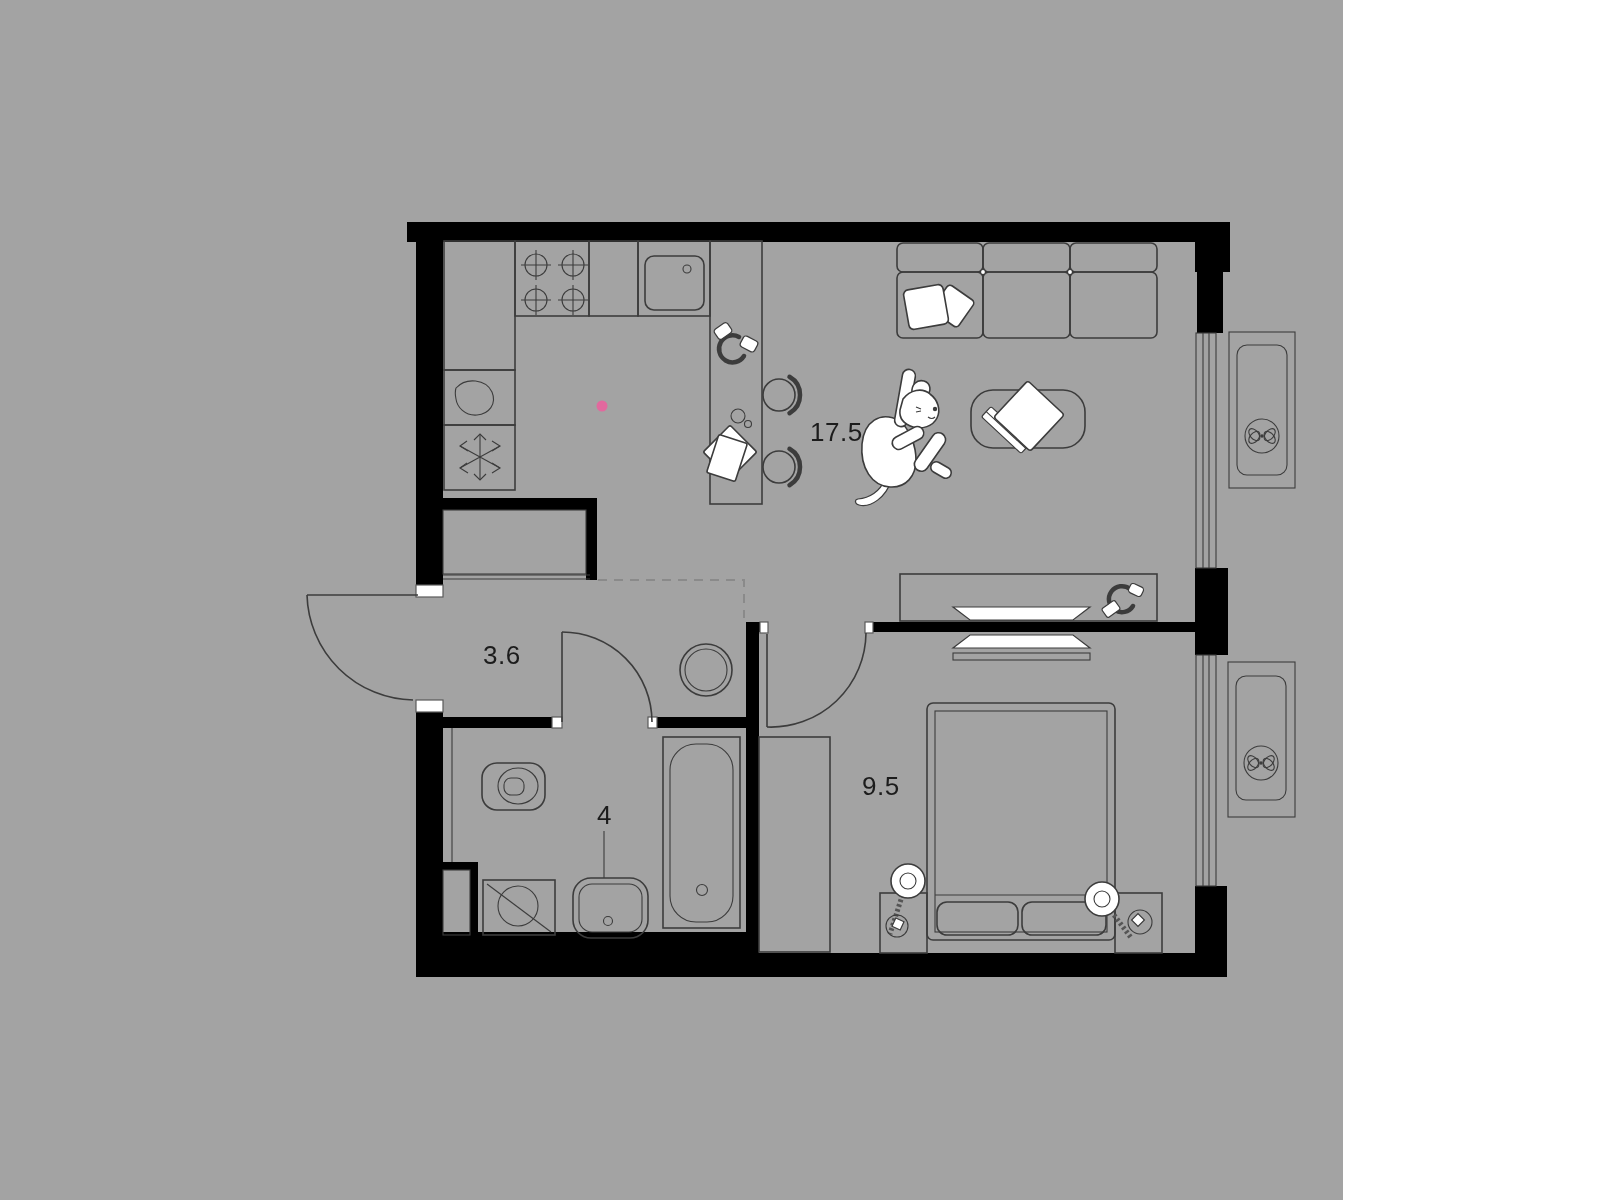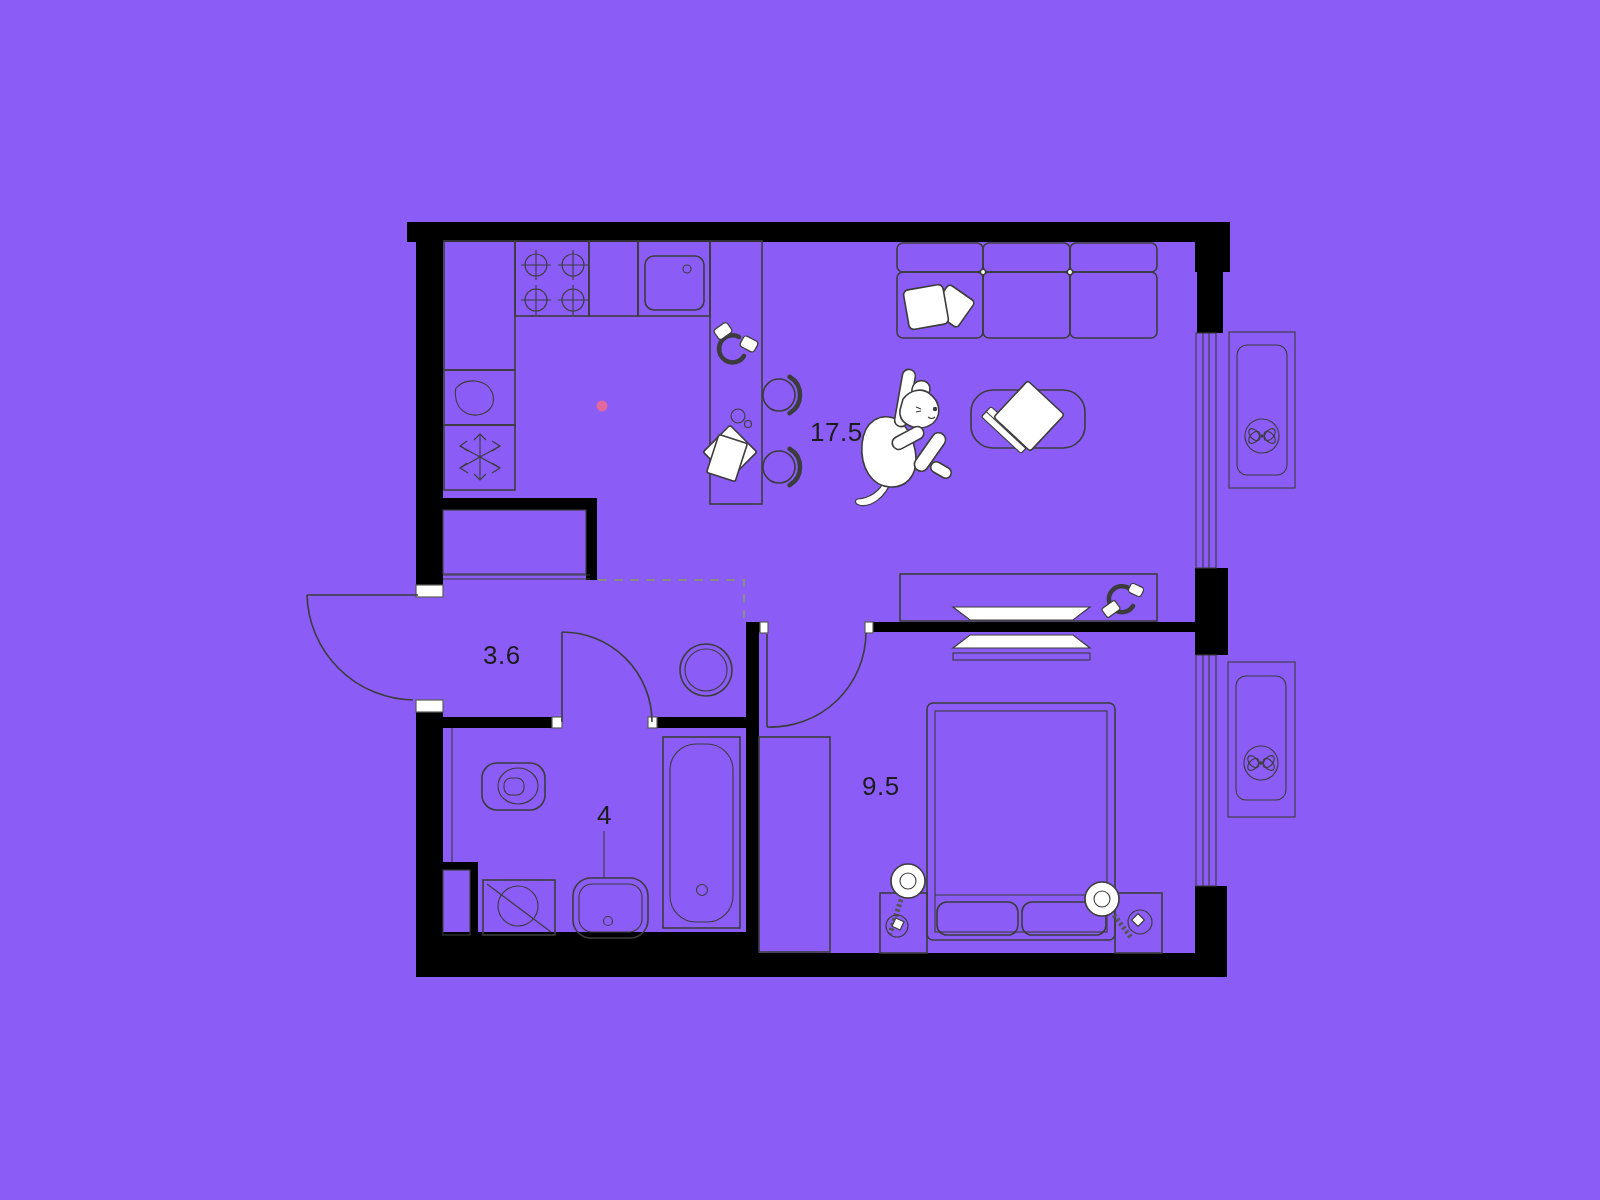--- a/index.html
+++ b/index.html
@@ -1,17 +1,17 @@
 <!DOCTYPE html>
 <html><head>
 <meta charset="utf-8">
 <style>
   html,body{margin:0;padding:0;background:#ffffff;}
   .stage{
-    position:relative;width:1600px;height:1200px;background:#8b5cf6;
+    position:relative;width:1343px;height:1200px;background:#a3a3a3;
     font-family:"Liberation Sans", sans-serif;overflow:hidden;
   }
   svg{position:absolute;left:0;top:0;}
   .wall{fill:#000000;stroke:none;}
   .ln{fill:none;stroke:#3c3c3c;stroke-width:1.6;}
   .lnthin{fill:none;stroke:#3c3c3c;stroke-width:1.1;}
   .wf{fill:#ffffff;stroke:#3c3c3c;stroke-width:1.6;}
   .wfthin{fill:#ffffff;stroke:#3c3c3c;stroke-width:1.2;}
   .jamb{fill:#ffffff;stroke:#5a5a5a;stroke-width:1.2;}
   .dash{fill:none;stroke:#8a8a8a;stroke-width:2;stroke-dasharray:9 7;}

